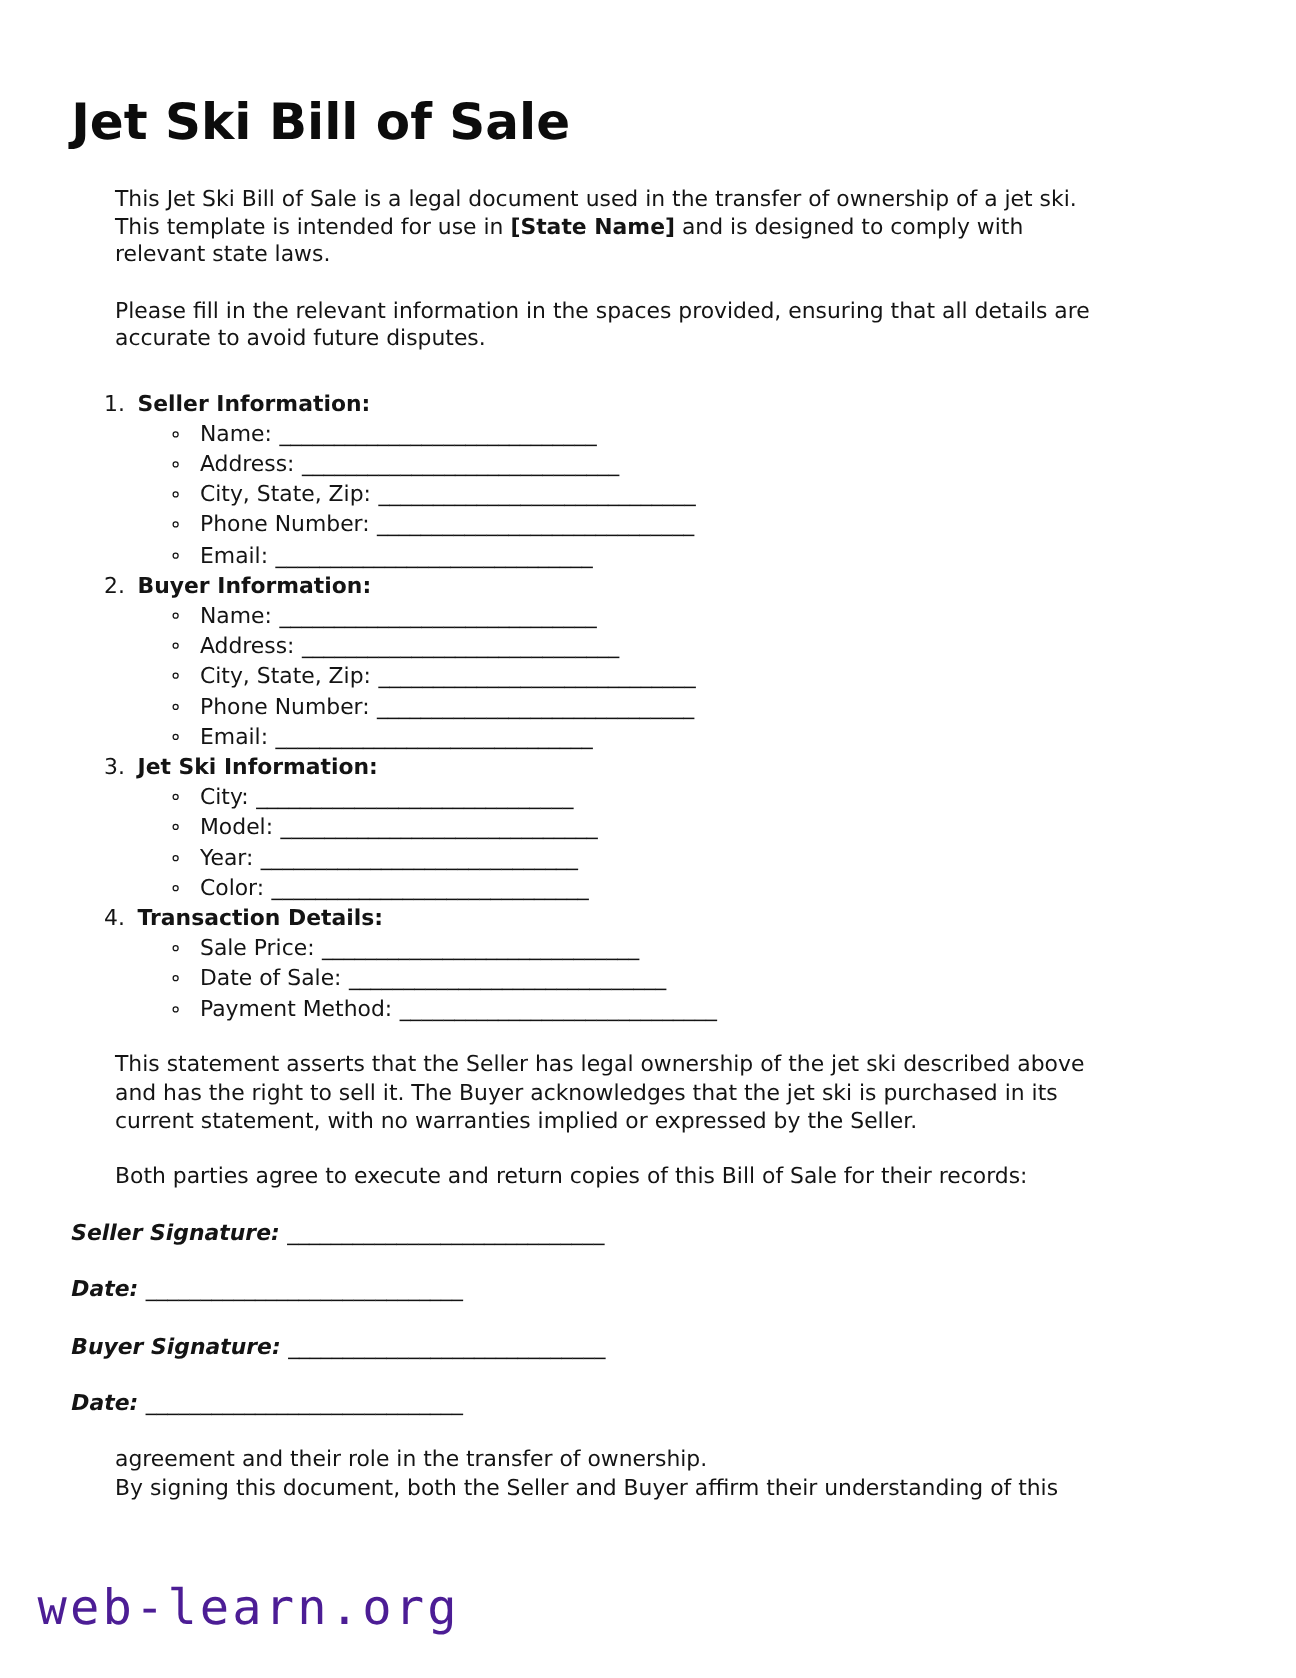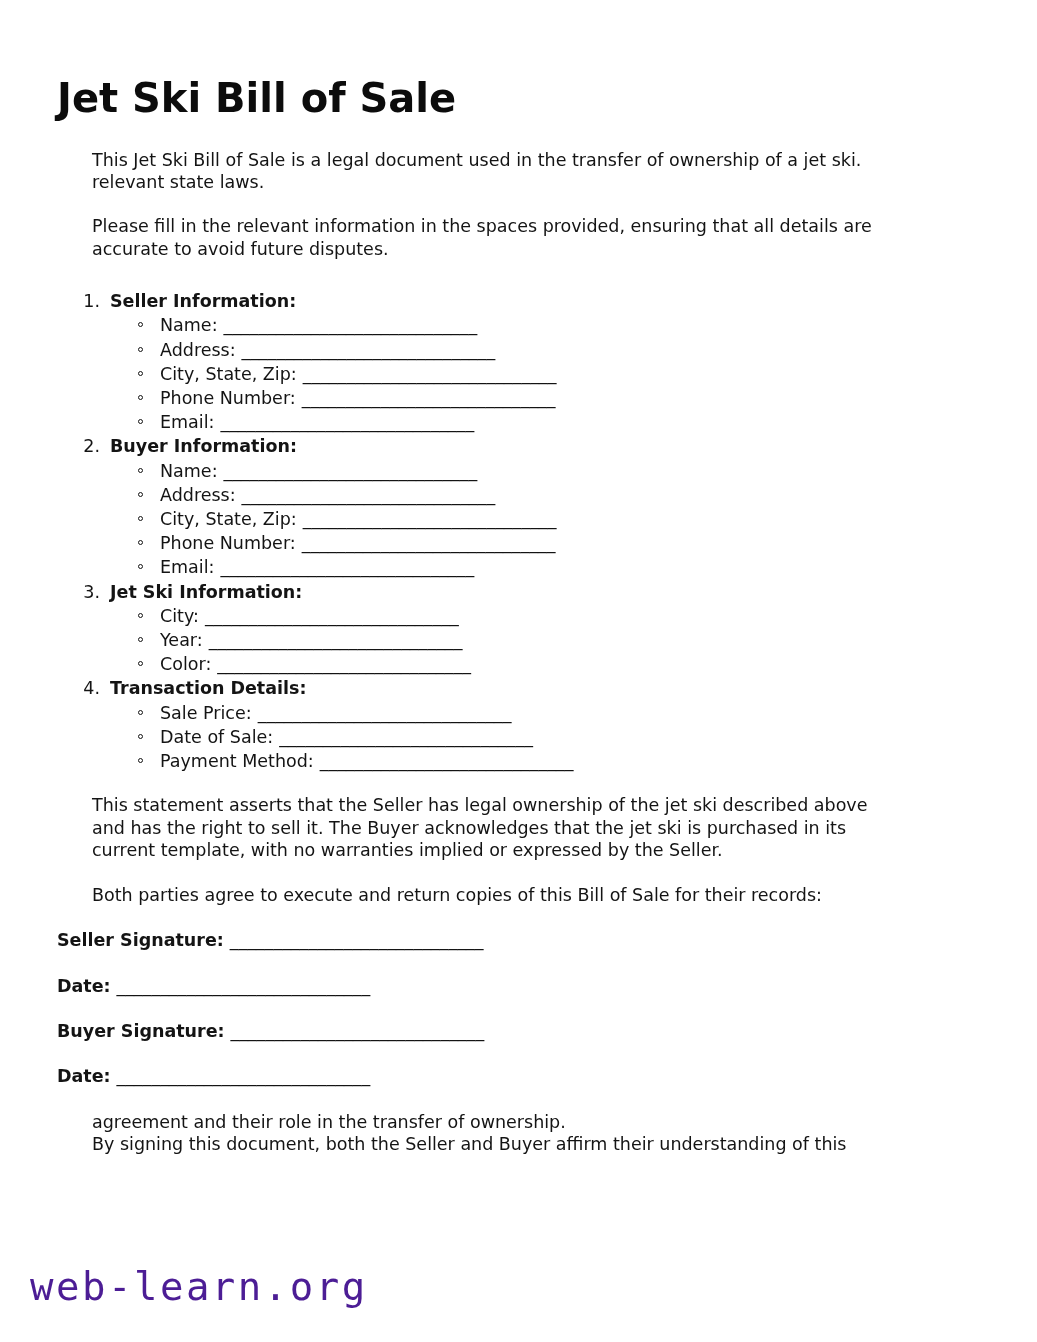--- a/index.html
+++ b/index.html
@@ -19,36 +19,37 @@
   .sec-head { margin: 1.8px 0; }
   .num { display: inline-block; width: 43px; text-align: right; }
   .sec-title { margin-left: 10px; font-weight: bold; }
   .li { margin: 1.8px 0; padding-left: 103px; position: relative; white-space: pre; }
   .bullet {
     position: absolute; left: 81px; top: 8px;
     width: 3px; height: 3px; border: 1.5px solid #141414; border-radius: 50%;
   }
   .blank { margin-left: 6px; letter-spacing: 0; }
   .sig { margin: 23px 0; white-space: pre; }
-  .sig strong { font-weight: bold; }
+  .sig strong { font-weight: bold; font-style: italic; }
   .watermark {
     position: absolute; left: 30px; top: 1264px;
     font-family: "DejaVu Sans Mono", "Liberation Mono", monospace;
     font-size: 39px; line-height: 46px; letter-spacing: 2.5px; color: #4c1d95;
   }
 </style>
 </head>
 <body>
 
 <div class="page">
 
   <h1>Jet Ski Bill of Sale</h1>
 
   <p class="para">
     <span class="ln">This Jet Ski Bill of Sale is a legal document used in the transfer of ownership of a jet ski.</span>
+    <span class="ln"><span>This template is intended for use in </span><strong>[State Name]</strong><span> and is designed to comply with</span></span>
     <span class="ln">relevant state laws.</span>
   </p>
 
   <p class="para">
     <span class="ln">Please fill in the relevant information in the spaces provided, ensuring that all details are</span>
     <span class="ln">accurate to avoid future disputes.</span>
   </p>
 
   <div class="sections">
 
@@ -67,36 +68,37 @@
     <div class="li"><span class="bullet"></span><span>Name:</span><span class="blank">_____________________________</span></div>
     <div class="li"><span class="bullet"></span><span>Address:</span><span class="blank">_____________________________</span></div>
     <div class="li"><span class="bullet"></span><span>City, State, Zip:</span><span class="blank">_____________________________</span></div>
     <div class="li"><span class="bullet"></span><span>Phone Number:</span><span class="blank">_____________________________</span></div>
     <div class="li"><span class="bullet"></span><span>Email:</span><span class="blank">_____________________________</span></div>
 
     <div class="sec-head">
       <span class="num">3.</span><strong class="sec-title">Jet Ski Information:</strong>
     </div>
     <div class="li"><span class="bullet"></span><span>City:</span><span class="blank">_____________________________</span></div>
+    <div class="li"><span class="bullet"></span><span>Model:</span><span class="blank">_____________________________</span></div>
     <div class="li"><span class="bullet"></span><span>Year:</span><span class="blank">_____________________________</span></div>
     <div class="li"><span class="bullet"></span><span>Color:</span><span class="blank">_____________________________</span></div>
 
     <div class="sec-head">
       <span class="num">4.</span><strong class="sec-title">Transaction Details:</strong>
     </div>
     <div class="li"><span class="bullet"></span><span>Sale Price:</span><span class="blank">_____________________________</span></div>
     <div class="li"><span class="bullet"></span><span>Date of Sale:</span><span class="blank">_____________________________</span></div>
     <div class="li"><span class="bullet"></span><span>Payment Method:</span><span class="blank">_____________________________</span></div>
 
   </div>
 
   <p class="para">
     <span class="ln">This statement asserts that the Seller has legal ownership of the jet ski described above</span>
     <span class="ln">and has the right to sell it. The Buyer acknowledges that the jet ski is purchased in its</span>
-    <span class="ln">current template, with no warranties implied or expressed by the Seller.</span>
+    <span class="ln">current statement, with no warranties implied or expressed by the Seller.</span>
   </p>
 
   <p class="para">
     <span class="ln">Both parties agree to execute and return copies of this Bill of Sale for their records:</span>
   </p>
 
   <p class="sig"><strong>Seller Signature:</strong><span class="blank">_____________________________</span></p>
   <p class="sig"><strong>Date:</strong><span class="blank">_____________________________</span></p>
   <p class="sig"><strong>Buyer Signature:</strong><span class="blank">_____________________________</span></p>
   <p class="sig"><strong>Date:</strong><span class="blank">_____________________________</span></p>

